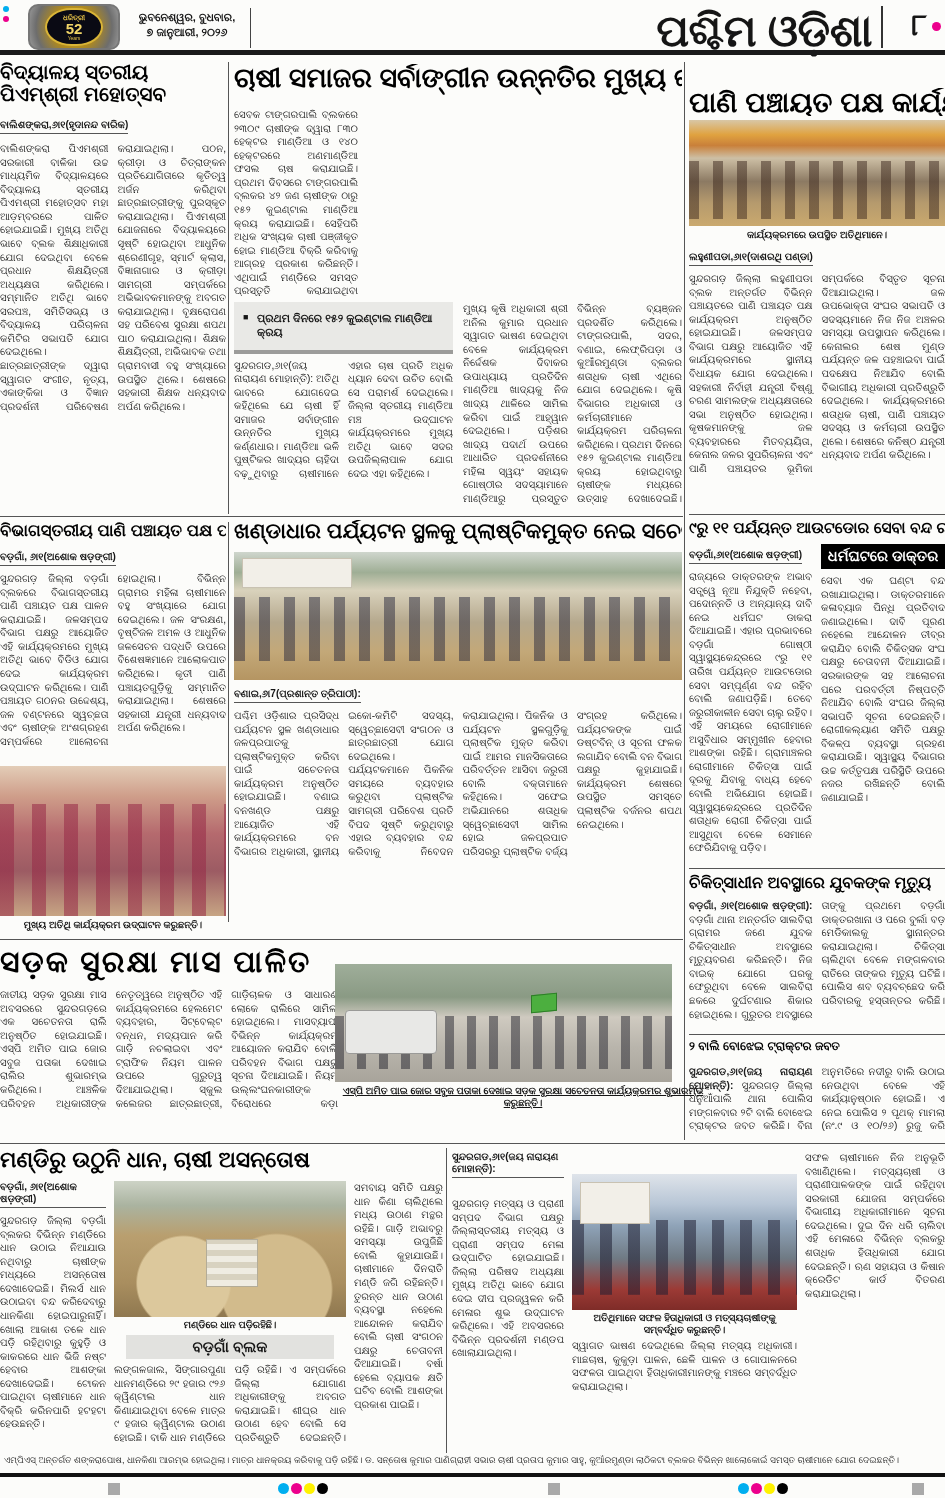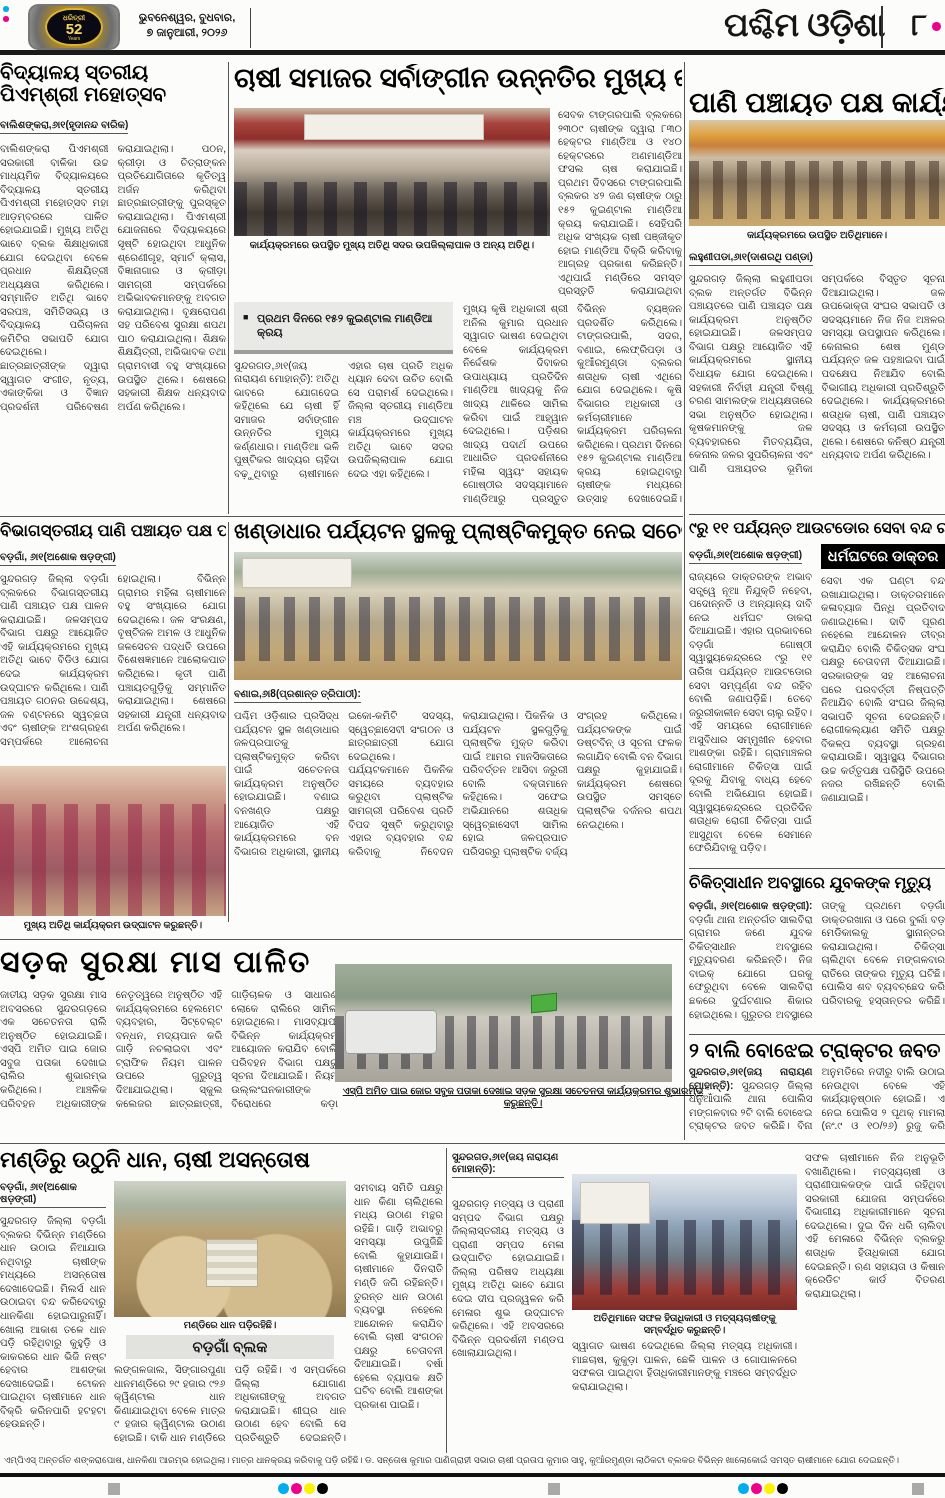--- a/index.html
+++ b/index.html
@@ -25,21 +25,21 @@
     width:58px; height:38px; border-radius:50% / 55%;
     background:#0a0a14; border:2px solid #d9b437;
     display:flex; flex-direction:column; align-items:center; justify-content:center;
     color:#e8c44a; line-height:1;
   }
   .logo-brand { font-size:7px; font-weight:700; }
   .logo-years { font-size:15px; font-weight:700; color:#f3d668; }
   .logo-years-label { font-size:5px; color:#e8c44a; }
   .hdr-date { position:absolute; left:128px; top:10px; width:118px; text-align:center;
     font-size:11px; font-weight:700; line-height:1.35; }
-  .hdr-section { position:absolute; right:60px; top:6px; font-size:33px; font-weight:700;
+  .hdr-section { position:absolute; right:73px; top:6px; font-size:44px; font-weight:700;
     letter-spacing:-0.5px; white-space:nowrap;text-align:right; }
   .hdr-pageno { position:absolute; right:18px; top:8px; font-size:30px; font-weight:700; }
   .hdr-rule { position:absolute; left:0; top:50px; width:945px; height:5px; background:#1a1a1a; }
   .regdot { position:absolute; border-radius:50%; }
 
   
   .hl { font-weight:700; color:#000; line-height:1.08; overflow:hidden; }
   .dl { font-weight:700; font-size:10px; display:inline-block;
         border-bottom:1px solid #555; padding-bottom:2px; margin-bottom:4px; }
   .dlin { font-weight:700; }
@@ -149,26 +149,20 @@
 
   <article class="abs" style="left:0; top:62px; width:226px; height:450px;">
     <h2 class="hl" style="font-size:20px; height:48px;">ବିଦ୍ୟାଳୟ ସ୍ତରୀୟ ପିଏମ୍‌ଶ୍ରୀ ମହୋତ୍ସବ</h2>
     <div style="margin-top:4px;"><span class="dl">ବାଲିଶଙ୍କରା,୬ା୧(ହୃଦାନନ୍ଦ ବାରିକ)</span></div>
     <p class="bodytxt c2" style="height:380px; margin-top:4px;">ବାଲିଶଙ୍କରା ପିଏମଶ୍ରୀ ସରକାରୀ ବାଳିକା ଉଚ୍ଚ ମାଧ୍ୟମିକ ବିଦ୍ୟାଳୟରେ ବିଦ୍ୟାଳୟ ସ୍ତରୀୟ ପିଏମଶ୍ରୀ ମହୋତ୍ସବ ମହା ଆଡ଼ମ୍ବରରେ ପାଳିତ ହୋଇଯାଇଛି। ମୁଖ୍ୟ ଅତିଥି ଭାବେ ବ୍ଲକ ଶିକ୍ଷାଧିକାରୀ ଯୋଗ ଦେଇଥିବା ବେଳେ ପ୍ରଧାନ ଶିକ୍ଷୟିତ୍ରୀ ଅଧ୍ୟକ୍ଷତା କରିଥିଲେ। ସମ୍ମାନିତ ଅତିଥି ଭାବେ ସରପଞ୍ଚ, ସମିତିସଭ୍ୟ ଓ ବିଦ୍ୟାଳୟ ପରିଚାଳନା କମିଟିର ସଭାପତି ଯୋଗ ଦେଇଥିଲେ। ଛାତ୍ରଛାତ୍ରୀଙ୍କ ଦ୍ୱାରା ସ୍ୱାଗତ ସଂଗୀତ, ନୃତ୍ୟ, ଏକାଙ୍କିକା ଓ ବିଜ୍ଞାନ ପ୍ରଦର୍ଶନୀ ପରିବେଷଣ କରାଯାଇଥିଲା। ପଠନ, କ୍ରୀଡ଼ା ଓ ଚିତ୍ରାଙ୍କନ ପ୍ରତିଯୋଗିତାରେ କୃତିତ୍ୱ ଅର୍ଜନ କରିଥିବା ଛାତ୍ରଛାତ୍ରୀଙ୍କୁ ପୁରସ୍କୃତ କରାଯାଇଥିଲା। ପିଏମଶ୍ରୀ ଯୋଜନାରେ ବିଦ୍ୟାଳୟରେ ସୃଷ୍ଟି ହୋଇଥିବା ଆଧୁନିକ ଶ୍ରେଣୀଗୃହ, ସ୍ମାର୍ଟ କ୍ଲାସ, ବିଜ୍ଞାନାଗାର ଓ କ୍ରୀଡ଼ା ସାମଗ୍ରୀ ସମ୍ପର୍କରେ ଅଭିଭାବକମାନଙ୍କୁ ଅବଗତ କରାଯାଇଥିଲା। ବୃକ୍ଷରୋପଣ ସହ ପରିବେଶ ସୁରକ୍ଷା ଶପଥ ପାଠ କରାଯାଇଥିଲା। ଶିକ୍ଷକ ଶିକ୍ଷୟିତ୍ରୀ, ଅଭିଭାବକ ତଥା ଗ୍ରାମବାସୀ ବହୁ ସଂଖ୍ୟାରେ ଉପସ୍ଥିତ ଥିଲେ। ଶେଷରେ ସହକାରୀ ଶିକ୍ଷକ ଧନ୍ୟବାଦ ଅର୍ପଣ କରିଥିଲେ।</p>
   </article>
 
   <article class="abs" style="left:234px; top:64px; width:448px; height:450px;">
     <h1 class="hl" style="font-size:27px; height:40px; white-space:nowrap;">ଚାଷୀ ସମାଜର ସର୍ବାଙ୍ଗୀନ ଉନ୍ନତିର ମୁଖ୍ୟ କର୍ଣ୍ଣଧାର</h1>
     <div style="display:flex; gap:8px; margin-top:4px;">
-      <div style="width:316px;">
-        <div class="ph ph-main" style="width:316px; height:128px;">
-          <div class="banner" style="left:70px; top:6px; width:180px; height:26px;"></div>
-        </div>
-        <div class="cap" style="margin-top:3px; height:14px;">କାର୍ଯ୍ୟକ୍ରମରେ ଉପସ୍ଥିତ ମୁଖ୍ୟ ଅତିଥି ସଦର ଉପଜିଲ୍ଲାପାଳ ଓ ଅନ୍ୟ ଅତିଥି।</div>
-      </div>
       <p class="bodytxt" style="width:124px; height:188px;">ସେବକ ଟାଙ୍ଗରପାଲି ବ୍ଲକରେ ୨୩୦୯ ଚାଷୀଙ୍କ ଦ୍ୱାରା ୮୩୦ ହେକ୍ଟର ମାଣ୍ଡିଆ ଓ ୧୪୦ ହେକ୍ଟରରେ ଅଣମାଣ୍ଡିଆ ଫସଲ ଚାଷ କରାଯାଇଛି। ପ୍ରଥମ ଦିବସରେ ଟାଙ୍ଗରପାଲି ବ୍ଲକର ୪୨ ଜଣ ଚାଷୀଙ୍କ ଠାରୁ ୧୫୨ କୁଇଣ୍ଟାଲ ମାଣ୍ଡିଆ କ୍ରୟ କରାଯାଇଛି। ସେହିପରି ଅଧିକ ସଂଖ୍ୟକ ଚାଷୀ ପଞ୍ଜୀକୃତ ହୋଇ ମାଣ୍ଡିଆ ବିକ୍ରି କରିବାକୁ ଆଗ୍ରହ ପ୍ରକାଶ କରିଛନ୍ତି। ଏଥିପାଇଁ ମଣ୍ଡିରେ ସମସ୍ତ ପ୍ରସ୍ତୁତି କରାଯାଇଥିବା ଅଧିକାରୀମାନେ ସୂଚନା ଦେଇଛନ୍ତି।</p>
     </div>
     <div style="display:flex; gap:10px; margin-top:6px;">
       <div style="width:219px;">
         <div class="bbox">
           <div class="bi">ପ୍ରଥମ ଦିନରେ ୧୫୨ କୁଇଣ୍ଟାଲ ମାଣ୍ଡିଆ କ୍ରୟ</div>
         </div>
         <p class="bodytxt c2" style="height:128px; margin-top:5px;">ସୁନ୍ଦରଗଡ,୬ା୧(ଜୟ ନାରାୟଣ ମୋହାନ୍ତି): ଅତିଥି ଭାବରେ ଯୋଗଦେଇ କହିଥିଲେ ଯେ ଚାଷୀ ହିଁ ସମାଜର ସର୍ବାଙ୍ଗୀନ ଉନ୍ନତିର ମୁଖ୍ୟ କର୍ଣ୍ଣଧାର। ମାଣ୍ଡିଆ ଭଳି ପୁଷ୍ଟିକର ଖାଦ୍ୟର ଚାହିଦା ବଢ଼ୁଥିବାରୁ ଚାଷୀମାନେ ଏହାର ଚାଷ ପ୍ରତି ଅଧିକ ଧ୍ୟାନ ଦେବା ଉଚିତ ବୋଲି ସେ ପରାମର୍ଶ ଦେଇଥିଲେ। ଜିଲ୍ଲା ସ୍ତରୀୟ ମାଣ୍ଡିଆ ମଞ୍ଚ ଉଦ୍‌ଘାଟନ କାର୍ଯ୍ୟକ୍ରମରେ ମୁଖ୍ୟ ଅତିଥି ଭାବେ ସଦର ଉପଜିଲ୍ଲାପାଳ ଯୋଗ ଦେଇ ଏହା କହିଥିଲେ।</p>
       </div>
       <p class="bodytxt c2" style="width:219px; height:212px;">ମୁଖ୍ୟ କୃଷି ଅଧିକାରୀ ଶ୍ରୀ ଅନିଲ କୁମାର ପ୍ରଧାନ ସ୍ୱାଗତ ଭାଷଣ ଦେଇଥିବା ବେଳେ କାର୍ଯ୍ୟକ୍ରମ ନିର୍ଦ୍ଦେଶକ ଦିବାକର ଉପାଧ୍ୟାୟ ପ୍ରତିଦିନ ମାଣ୍ଡିଆ ଖାଦ୍ୟକୁ ନିଜ ଖାଦ୍ୟ ଥାଳିରେ ସାମିଲ କରିବା ପାଇଁ ଆହ୍ୱାନ ଦେଇଥିଲେ। ପଡ଼ିଶର ଖାଦ୍ୟ ପଦାର୍ଥ ଉପରେ ଆଧାରିତ ପ୍ରଦର୍ଶନୀରେ ମହିଳା ସ୍ୱୟଂ ସହାୟକ ଗୋଷ୍ଠୀର ସଦସ୍ୟାମାନେ ମାଣ୍ଡିଆରୁ ପ୍ରସ୍ତୁତ ବିଭିନ୍ନ ବ୍ୟଞ୍ଜନ ପ୍ରଦର୍ଶିତ କରିଥିଲେ। ଟାଙ୍ଗରପାଲି, ସଦର, ବଣାଇ, ଲେଫ୍ରିପଡ଼ା ଓ କୁଆଁରମୁଣ୍ଡା ବ୍ଲକର ଶତାଧିକ ଚାଷୀ ଏଥିରେ ଯୋଗ ଦେଇଥିଲେ। କୃଷି ବିଭାଗର ଅଧିକାରୀ ଓ କର୍ମଚାରୀମାନେ କାର୍ଯ୍ୟକ୍ରମ ପରିଚାଳନା କରିଥିଲେ। ପ୍ରଥମ ଦିନରେ ୧୫୨ କୁଇଣ୍ଟାଲ ମାଣ୍ଡିଆ କ୍ରୟ ହୋଇଥିବାରୁ ଚାଷୀଙ୍କ ମଧ୍ୟରେ ଉତ୍ସାହ ଦେଖାଦେଇଛି। ଆଗାମୀ ଦିନରେ ଅଧିକ କ୍ରୟ କେନ୍ଦ୍ର ଖୋଲାଯିବ ବୋଲି ପ୍ରଶାସନ ପକ୍ଷରୁ କୁହାଯାଇଛି। ଶେଷରେ ଜିଲ୍ଲା କୃଷି ଅଧିକାରୀ ଧନ୍ୟବାଦ ଅର୍ପଣ କରିଥିଲେ।</p>
@@ -189,21 +183,21 @@
     <p class="bodytxt c2" style="height:190px; margin-top:2px;">ସୁନ୍ଦରଗଡ଼ ଜିଲ୍ଲା ବଡ଼ଗାଁ ବ୍ଲକରେ ବିଭାଗସ୍ତରୀୟ ପାଣି ପଞ୍ଚାୟତ ପକ୍ଷ ପାଳନ କରାଯାଇଛି। ଜଳସମ୍ପଦ ବିଭାଗ ପକ୍ଷରୁ ଆୟୋଜିତ ଏହି କାର୍ଯ୍ୟକ୍ରମରେ ମୁଖ୍ୟ ଅତିଥି ଭାବେ ବିଡିଓ ଯୋଗ ଦେଇ କାର୍ଯ୍ୟକ୍ରମ ଉଦ୍‌ଘାଟନ କରିଥିଲେ। ପାଣି ପଞ୍ଚାୟତ ଗଠନର ଉଦ୍ଦେଶ୍ୟ, ଜଳ ବଣ୍ଟନରେ ସ୍ୱଚ୍ଛତା ଏବଂ ଚାଷୀଙ୍କ ଅଂଶଗ୍ରହଣ ସମ୍ପର୍କରେ ଆଲୋଚନା ହୋଇଥିଲା। ବିଭିନ୍ନ ଗ୍ରାମର ମହିଳା ଚାଷୀମାନେ ବହୁ ସଂଖ୍ୟାରେ ଯୋଗ ଦେଇଥିଲେ। ଜଳ ସଂରକ୍ଷଣ, ବୃଷ୍ଟିଜଳ ଅମଳ ଓ ଆଧୁନିକ ଜଳସେଚନ ପଦ୍ଧତି ଉପରେ ବିଶେଷଜ୍ଞମାନେ ଆଲୋକପାତ କରିଥିଲେ। କୃତୀ ପାଣି ପଞ୍ଚାୟତଗୁଡ଼ିକୁ ସମ୍ମାନିତ କରାଯାଇଥିଲା। ଶେଷରେ ସହକାରୀ ଯନ୍ତ୍ରୀ ଧନ୍ୟବାଦ ଅର୍ପଣ କରିଥିଲେ।</p>
     <div class="ph ph-bali" style="width:226px; height:150px; margin-top:4px;"></div>
     <div class="cap" style="margin-top:3px; height:14px;">ମୁଖ୍ୟ ଅତିଥି କାର୍ଯ୍ୟକ୍ରମ ଉଦ୍‌ଘାଟନ କରୁଛନ୍ତି।</div>
   </article>
 
   <article class="abs" style="left:234px; top:520px; width:448px; height:418px;">
     <h2 class="hl" style="font-size:21px; height:28px; white-space:nowrap;">ଖଣ୍ଡାଧାର ପର୍ଯ୍ୟଟନ ସ୍ଥଳକୁ ପ୍ଲାଷ୍ଟିକମୁକ୍ତ ନେଇ ସଚେତନତା</h2>
     <div class="ph ph-khanda" style="width:448px; height:128px; margin-top:4px;">
       <div class="banner" style="left:8px; top:6px; width:110px; height:30px;"></div>
     </div>
-    <div style="margin-top:3px;"><span class="dl">ବଣାଇ,୬ା8(ପ୍ରଶାନ୍ତ ତ୍ରିପାଠୀ):</span></div>
+    <div style="margin-top:3px;"><span class="dl">ବଣାଇ,୬ା7(ପ୍ରଶାନ୍ତ ତ୍ରିପାଠୀ):</span></div>
     <p class="bodytxt c4" style="height:205px; margin-top:2px;">ପଶ୍ଚିମ ଓଡ଼ିଶାର ପ୍ରସିଦ୍ଧ ପର୍ଯ୍ୟଟନ ସ୍ଥଳ ଖଣ୍ଡାଧାର ଜଳପ୍ରପାତକୁ ପ୍ଲାଷ୍ଟିକମୁକ୍ତ କରିବା ପାଇଁ ସଚେତନତା କାର୍ଯ୍ୟକ୍ରମ ଅନୁଷ୍ଠିତ ହୋଇଯାଇଛି। ବଣାଇ ବନଖଣ୍ଡ ପକ୍ଷରୁ ଆୟୋଜିତ ଏହି କାର୍ଯ୍ୟକ୍ରମରେ ବନ ବିଭାଗର ଅଧିକାରୀ, ସ୍ଥାନୀୟ ଇକୋ-କମିଟି ସଦସ୍ୟ, ସ୍ୱେଚ୍ଛାସେବୀ ସଂଗଠନ ଓ ଛାତ୍ରଛାତ୍ରୀ ଯୋଗ ଦେଇଥିଲେ। ପର୍ଯ୍ୟଟକମାନେ ପିକନିକ ସମୟରେ ବ୍ୟବହାର କରୁଥିବା ପ୍ଲାଷ୍ଟିକ ସାମଗ୍ରୀ ପରିବେଶ ପ୍ରତି ବିପଦ ସୃଷ୍ଟି କରୁଥିବାରୁ ଏହାର ବ୍ୟବହାର ବନ୍ଦ କରିବାକୁ ନିବେଦନ କରାଯାଇଥିଲା। ପିକନିକ ଓ ପର୍ଯ୍ୟଟନ ସ୍ଥଳଗୁଡ଼ିକୁ ପ୍ଲାଷ୍ଟିକ ମୁକ୍ତ କରିବା ପାଇଁ ଆମର ମାନସିକତାରେ ପରିବର୍ତ୍ତନ ଆସିବା ଜରୁରୀ ବୋଲି ବକ୍ତାମାନେ କହିଥିଲେ। ସଫେଇ ଅଭିଯାନରେ ଶତାଧିକ ସ୍ୱେଚ୍ଛାସେବୀ ସାମିଲ ହୋଇ ଜଳପ୍ରପାତ ପରିସରରୁ ପ୍ଲାଷ୍ଟିକ ବର୍ଜ୍ୟ ସଂଗ୍ରହ କରିଥିଲେ। ପର୍ଯ୍ୟଟକଙ୍କ ପାଇଁ ଡଷ୍ଟବିନ୍ ଓ ସୂଚନା ଫଳକ ଲଗାଯିବ ବୋଲି ବନ ବିଭାଗ ପକ୍ଷରୁ କୁହାଯାଇଛି। କାର୍ଯ୍ୟକ୍ରମ ଶେଷରେ ଉପସ୍ଥିତ ସମସ୍ତେ ପ୍ଲାଷ୍ଟିକ ବର୍ଜନର ଶପଥ ନେଇଥିଲେ।</p>
   </article>
 
   <article class="abs" style="left:689px; top:520px; width:256px; height:344px;">
     <h2 class="hl" style="font-size:15.5px; height:21px; white-space:nowrap;">୯ରୁ ୧୧ ପର୍ଯ୍ୟନ୍ତ ଆଉଟଡୋର ସେବା ବନ୍ଦ ରହିବ</h2>
     <div style="display:flex; gap:9px; margin-top:3px;">
       <div style="width:123px;">
         <span class="dl">ବଡ଼ଗାଁ,୬ା୧(ଅଶୋକ ଷଡ଼ଙ୍ଗୀ)</span>
         <p class="bodytxt" style="height:295px; margin-top:2px;">ରାଜ୍ୟରେ ଡାକ୍ତରଙ୍କ ଅଭାବ ସତ୍ତ୍ୱେ ନୂଆ ନିଯୁକ୍ତି ନହେବା, ପଦୋନ୍ନତି ଓ ଅନ୍ୟାନ୍ୟ ଦାବି ନେଇ ଧର୍ମଘଟ ଡାକରା ଦିଆଯାଇଛି। ଏହାର ପ୍ରଭାବରେ ବଡ଼ଗାଁ ଗୋଷ୍ଠୀ ସ୍ୱାସ୍ଥ୍ୟକେନ୍ଦ୍ରରେ ୯ରୁ ୧୧ ତାରିଖ ପର୍ଯ୍ୟନ୍ତ ଆଉଟଡୋର ସେବା ସମ୍ପୂର୍ଣ୍ଣ ବନ୍ଦ ରହିବ ବୋଲି ଜଣାପଡ଼ିଛି। ତେବେ ଜରୁରୀକାଳୀନ ସେବା ଚାଲୁ ରହିବ। ଏହି ସମୟରେ ରୋଗୀମାନେ ଅସୁବିଧାର ସମ୍ମୁଖୀନ ହେବାର ଆଶଙ୍କା ରହିଛି। ଗ୍ରାମାଞ୍ଚଳର ରୋଗୀମାନେ ଚିକିତ୍ସା ପାଇଁ ଦୂରକୁ ଯିବାକୁ ବାଧ୍ୟ ହେବେ ବୋଲି ଅଭିଯୋଗ ହୋଇଛି। ସ୍ୱାସ୍ଥ୍ୟକେନ୍ଦ୍ରରେ ପ୍ରତିଦିନ ଶତାଧିକ ରୋଗୀ ଚିକିତ୍ସା ପାଇଁ ଆସୁଥିବା ବେଳେ ସେମାନେ ଫେରିଯିବାକୁ ପଡ଼ିବ।</p>
       </div>
@@ -213,21 +207,21 @@
       </div>
     </div>
   </article>
 
   <article class="abs" style="left:689px; top:874px; width:256px; height:158px;">
     <h2 class="hl" style="font-size:16px; height:22px; white-space:nowrap;">ଚିକିତ୍ସାଧୀନ ଅବସ୍ଥାରେ ଯୁବକଙ୍କ ମୃତ୍ୟୁ</h2>
     <p class="bodytxt c2" style="height:128px; margin-top:3px;"><span class="dlin">ବଡ଼ଗାଁ, ୬ା୧(ଅଶୋକ ଷଡ଼ଙ୍ଗୀ):</span> <span>ବଡ଼ଗାଁ ଥାନା ଅନ୍ତର୍ଗତ ସାଲବିରା ଗ୍ରାମର ଜଣେ ଯୁବକ ଚିକିତ୍ସାଧୀନ ଅବସ୍ଥାରେ ମୃତ୍ୟୁବରଣ କରିଛନ୍ତି। ନିଜ ବାଇକ୍ ଯୋଗେ ଘରକୁ ଫେରୁଥିବା ବେଳେ ସାଲବିରା ଛକରେ ଦୁର୍ଘଟଣାର ଶିକାର ହୋଇଥିଲେ। ଗୁରୁତର ଅବସ୍ଥାରେ ତାଙ୍କୁ ପ୍ରଥମେ ବଡ଼ଗାଁ ଡାକ୍ତରଖାନା ଓ ପରେ ବୁର୍ଲା ବଡ଼ ମେଡିକାଲକୁ ସ୍ଥାନାନ୍ତର କରାଯାଇଥିଲା। ଚିକିତ୍ସା ଚାଲିଥିବା ବେଳେ ମଙ୍ଗଳବାର ରାତିରେ ତାଙ୍କର ମୃତ୍ୟୁ ଘଟିଛି। ପୋଲିସ ଶବ ବ୍ୟବଚ୍ଛେଦ କରି ପରିବାରକୁ ହସ୍ତାନ୍ତର କରିଛି। ଘଟଣାରେ ଗ୍ରାମରେ ଶୋକର ଛାୟା ଖେଳିଯାଇଛି।</span></p>
   </article>
 
   <article class="abs" style="left:689px; top:1040px; width:256px; height:100px;">
-    <h2 class="hl" style="font-size:20px; height:22px; white-space:nowrap;">୨ ବାଲି ବୋଝେଇ ଟ୍ରାକ୍ଟର ଜବତ</h2>
+    <h2 class="hl" style="font-size:12px; height:22px; white-space:nowrap;">୨ ବାଲି ବୋଝେଇ ଟ୍ରାକ୍ଟର ଜବତ</h2>
     <p class="bodytxt c2" style="height:72px; margin-top:3px;"><span class="dlin">ସୁନ୍ଦରଗଡ,୬ା୧(ଜୟ ନାରାୟଣ ମୋହାନ୍ତି):</span> <span>ସୁନ୍ଦରଗଡ଼ ଜିଲ୍ଲା ଧନୁଆଁପାଲି ଥାନା ପୋଲିସ ମଙ୍ଗଳବାର ୨ଟି ବାଲି ବୋଝେଇ ଟ୍ରାକ୍ଟର ଜବତ କରିଛି। ବିନା ଅନୁମତିରେ ନଦୀରୁ ବାଲି ଉଠାଇ ନେଉଥିବା ବେଳେ ଏହି କାର୍ଯ୍ୟାନୁଷ୍ଠାନ ହୋଇଛି। ଏ ନେଇ ପୋଲିସ ୨ ପୃଥକ୍ ମାମଲା (ନଂ.୯ ଓ ୧୦/୨୬) ରୁଜୁ କରି ଟ୍ରାକ୍ଟର ମାଲିକଙ୍କୁ ନୋଟିସ ଦେଇ ଛାଡ଼ିଛି। ବେଆଇନ ବାଲି ଚାଲାଣ ବିରୋଧରେ କାର୍ଯ୍ୟାନୁଷ୍ଠାନ ଜାରି ରହିବ।</span></p>
   </article>
 
   <article class="abs" style="left:0; top:946px; width:683px; height:192px;">
     <h2 class="hl" style="font-size:30px; height:40px; width:420px; letter-spacing:2px;">ସଡ଼କ ସୁରକ୍ଷା ମାସ ପାଳିତ</h2>
     <p class="bodytxt c3" style="width:338px; height:128px; margin-top:2px;">ଜାତୀୟ ସଡ଼କ ସୁରକ୍ଷା ମାସ ଅବସରରେ ସୁନ୍ଦରଗଡ଼ରେ ଏକ ସଚେତନତା ରାଲି ଅନୁଷ୍ଠିତ ହୋଇଯାଇଛି। ଏସ୍‌ପି ଅମିତ ପାଇ ଜୋର ସବୁଜ ପତାକା ଦେଖାଇ ରାଲିର ଶୁଭାରମ୍ଭ କରିଥିଲେ। ଆଞ୍ଚଳିକ ପରିବହନ ଅଧିକାରୀଙ୍କ ନେତୃତ୍ୱରେ ଅନୁଷ୍ଠିତ ଏହି କାର୍ଯ୍ୟକ୍ରମରେ ହେଲମେଟ ବ୍ୟବହାର, ସିଟ୍‌ବେଲ୍ଟ ବନ୍ଧନ, ମଦ୍ୟପାନ କରି ଗାଡ଼ି ନଚଲାଇବା ଏବଂ ଟ୍ରାଫିକ ନିୟମ ପାଳନ ଉପରେ ଗୁରୁତ୍ୱ ଦିଆଯାଇଥିଲା। ସ୍କୁଲ କଲେଜର ଛାତ୍ରଛାତ୍ରୀ, ଗାଡ଼ିଚାଳକ ଓ ସାଧାରଣ ଲୋକେ ରାଲିରେ ସାମିଲ ହୋଇଥିଲେ। ମାସବ୍ୟାପୀ ବିଭିନ୍ନ କାର୍ଯ୍ୟକ୍ରମ ଆୟୋଜନ କରାଯିବ ବୋଲି ପରିବହନ ବିଭାଗ ପକ୍ଷରୁ ସୂଚନା ଦିଆଯାଇଛି। ନିୟମ ଉଲ୍ଲଂଘନକାରୀଙ୍କ ବିରୋଧରେ କଡ଼ା କାର୍ଯ୍ୟାନୁଷ୍ଠାନ ହେବ ବୋଲି କୁହାଯାଇଛି।</p>
     <div class="abs" style="left:335px; top:18px; width:376px;text-decoration:underline;">
       <div class="ph ph-road" style="width:337px; height:118px;">
         <div class="vehicle" style="left:10px; top:46px; width:92px; height:44px;"></div>
         <div class="flag" style="left:196px; top:30px; width:26px; height:18px;"></div>

